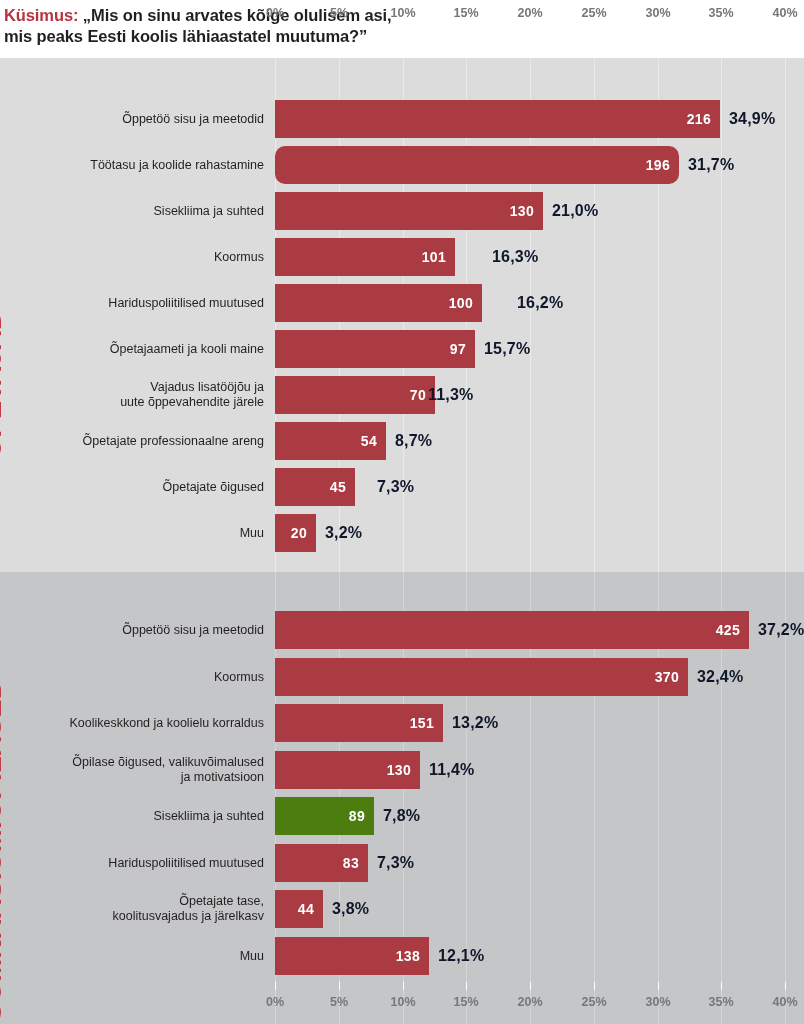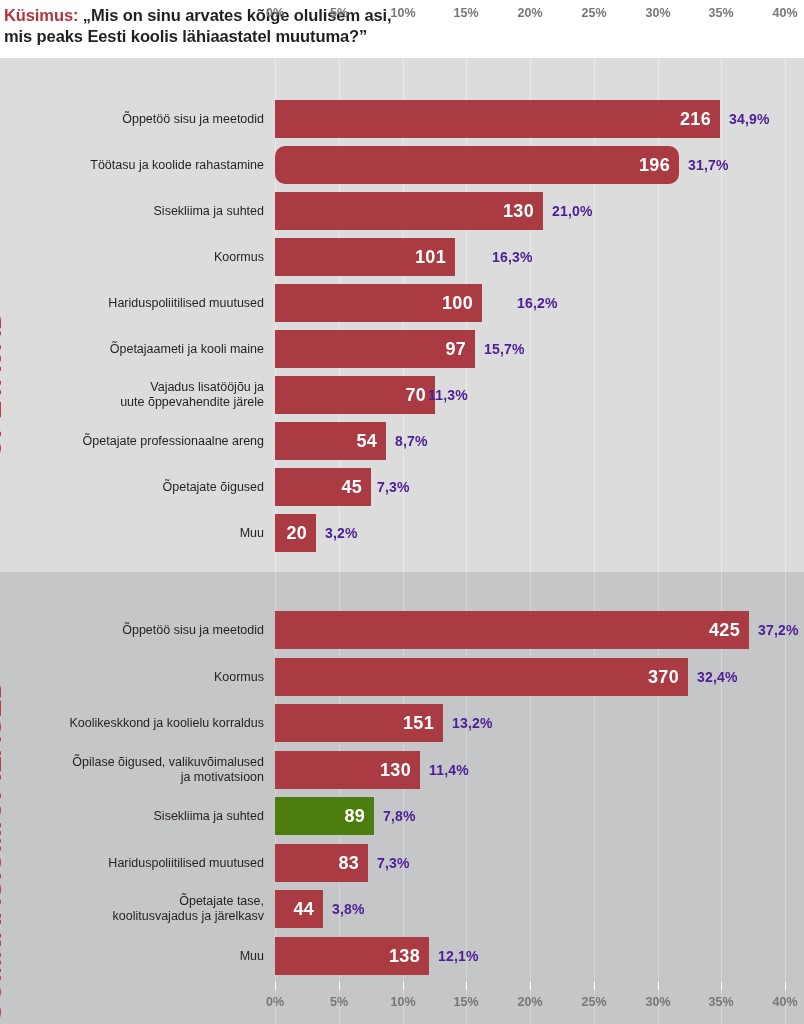--- a/index.html
+++ b/index.html
@@ -141,32 +141,32 @@
     left: 275px;
     top: 1px;
     height: 38px;
     background: #ab3b43;
   }
   .bar-count {
     position: absolute;
     right: 9px;
     top: 50%;
     transform: translateY(-50%);
-    font-size: 18px;
+    font-size: 14px;
     font-weight: bold;
     color: #ffffff;
     letter-spacing: .3px;
   }
   .bar-pct {
     position: absolute;
     top: 50%;
     transform: translateY(-50%);
-    font-size: 14px;
-    font-weight: bold;
-    color: #4c1d95;
+    font-size: 16px;
+    font-weight: bold;
+    color: #0f172a;
     white-space: nowrap;
     letter-spacing: .2px;
   }
 </style>
 </head>
 <body>
 
 <div id="page">
 
   <div id="header">
@@ -241,21 +241,21 @@
         </div>
         <div class="row" style="top: 363px; width: 804px;">
           <div class="row-label">Õpetajate professionaalne areng</div>
           <div class="bar" style="width: 111px; background: rgb(171, 59, 67);">
             <div class="bar-count">54</div>
           </div>
           <div class="bar-pct" style="left: 395px;">8,7%</div>
         </div>
         <div class="row" style="top: 409px; width: 804px;">
           <div class="row-label">Õpetajate õigused</div>
-          <div class="bar" style="width: 96px; background: rgb(171, 59, 67);">
+          <div class="bar" style="width: 80px; background: rgb(171, 59, 67);">
             <div class="bar-count">45</div>
           </div>
           <div class="bar-pct" style="left: 377px;">7,3%</div>
         </div>
         <div class="row" style="top: 455px; width: 804px;">
           <div class="row-label">Muu</div>
           <div class="bar" style="width: 41px; background: rgb(171, 59, 67);">
             <div class="bar-count">20</div>
           </div>
           <div class="bar-pct" style="left: 325px;">3,2%</div>

